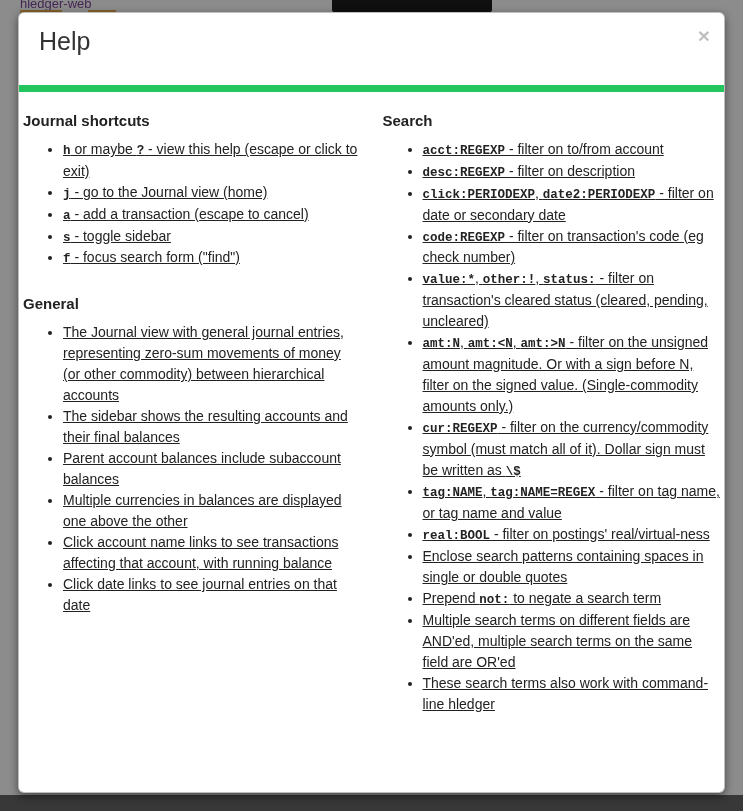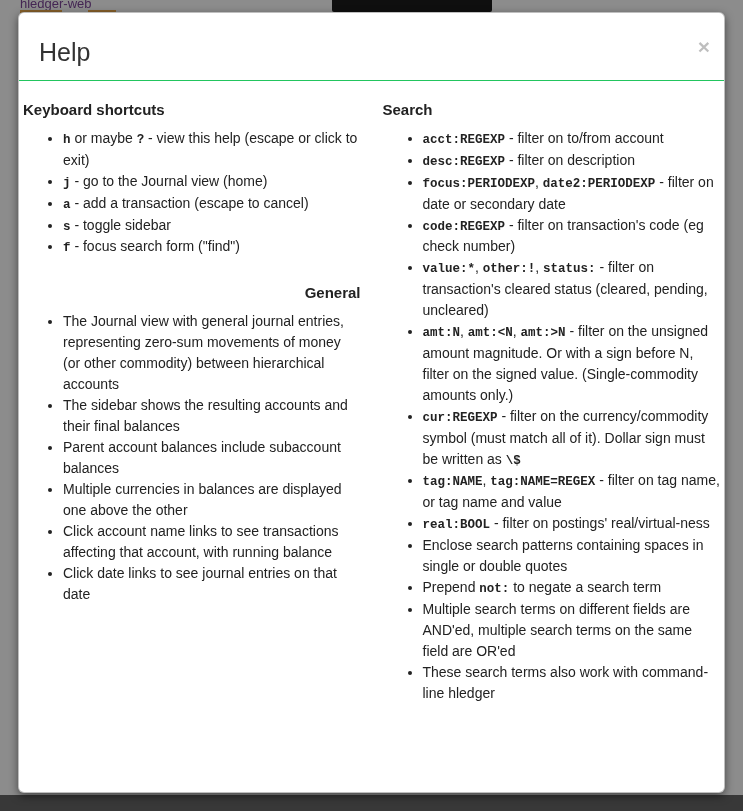--- a/index.html
+++ b/index.html
@@ -35,49 +35,48 @@
   .modal {
     position: absolute; top: 12px; left: 18px; width: 707px; height: 781px;
     background: #fff;
     border: 1px solid rgba(0,0,0,0.25);
     border-radius: 6px;
     box-shadow: 0 3px 9px rgba(0,0,0,0.5);
     overflow: hidden;
   }
   .modal-header {
     position: relative;
-    padding: 13px 20px 12px;
-    border-bottom: 1px solid #22c55e;
-    margin-top: 11px;
+    padding: 13px 20px 28px;
+    border-bottom: 7px solid #22c55e;
   }
   .modal-title {
     margin: 0; font-size: 25px; font-weight: normal; color: #333;
     line-height: 1.25;
   }
   .close-btn {
     position: absolute; top: 12px; right: 14px;
     background: none; border: 0; padding: 0;
     font-size: 21px; font-weight: bold; line-height: 1;
     color: #000; opacity: 0.25; cursor: pointer;
     font-family: "Liberation Sans", sans-serif;
   }
   .modal-body { display: flex; gap: 18px; padding: 20px 2px 20px; }
   .help-col { flex: 1 1 0; padding: 0 2px; min-width: 0; }
 
   .section-heading {
     font-weight: bold; font-size: 15px; color: #222;
     margin: 0 0 10px;
   }
-  .section-heading + ul + .section-heading { margin-top: 26px; text-align: right; }
+  .section-heading + ul + .section-heading { margin-top: 26px; }
   ul.help-list {
     margin: 0 0 10px; padding-left: 40px;
     font-size: 14px; line-height: 1.5; color: #222;
     list-style: disc;
   }
-  ul.help-list li { margin: 0; }
+  ul.help-list li { margin: 0; text-decoration: underline; }
   code.code-span {
     font-family: "Liberation Mono", "DejaVu Sans Mono", monospace;
     font-weight: bold; font-size: 12.5px; color: #222;
     white-space: nowrap;
   }
 </style>
 </head>
 <body>
 
 <div class="page-bg">
@@ -90,21 +89,21 @@
 
 <div class="backdrop"></div>
 
 <div class="modal">
   <div class="modal-header">
     <h1 class="modal-title">Help</h1>
     <button class="close-btn">×</button>
   </div>
   <div class="modal-body">
     <div class="help-col">
-        <div class="section-heading">Keyboard shortcuts</div>
+        <div class="section-heading">Journal shortcuts</div>
         <ul class="help-list">
           <li><code class="code-span">h</code> or maybe <code class="code-span">?</code> - view this help (escape or click to exit)</li>
           <li><code class="code-span">j</code> - go to the Journal view (home)</li>
           <li><code class="code-span">a</code> - add a transaction (escape to cancel)</li>
           <li><code class="code-span">s</code> - toggle sidebar</li>
           <li><code class="code-span">f</code> - focus search form ("find")</li>
         </ul>
         <div class="section-heading">General</div>
         <ul class="help-list">
           <li>The Journal view with general journal entries, representing zero-sum movements of money (or other commodity) between hierarchical accounts</li>
@@ -113,21 +112,21 @@
           <li>Multiple currencies in balances are displayed one above the other</li>
           <li>Click account name links to see transactions affecting that account, with running balance</li>
           <li>Click date links to see journal entries on that date</li>
         </ul>
       </div>
     <div class="help-col">
         <div class="section-heading">Search</div>
         <ul class="help-list">
           <li><code class="code-span">acct:REGEXP</code> - filter on to/from account</li>
           <li><code class="code-span">desc:REGEXP</code> - filter on description</li>
-          <li><code class="code-span">focus:PERIODEXP</code>, <code class="code-span">date2:PERIODEXP</code> - filter on date or secondary date</li>
+          <li><code class="code-span">click:PERIODEXP</code>, <code class="code-span">date2:PERIODEXP</code> - filter on date or secondary date</li>
           <li><code class="code-span">code:REGEXP</code> - filter on transaction's code (eg check number)</li>
           <li><code class="code-span">value:*</code>, <code class="code-span">other:!</code>, <code class="code-span">status:</code> - filter on transaction's cleared status (cleared, pending, uncleared)</li>
           <li><code class="code-span">amt:N</code>, <code class="code-span">amt:&lt;N</code>, <code class="code-span">amt:&gt;N</code> - filter on the unsigned amount magnitude. Or with a sign before N, filter on the signed value. (Single-commodity amounts only.)</li>
           <li><code class="code-span">cur:REGEXP</code> - filter on the currency/commodity symbol (must match all of it). Dollar sign must be written as <code class="code-span">\$</code></li>
           <li><code class="code-span">tag:NAME</code>, <code class="code-span">tag:NAME=REGEX</code> - filter on tag name, or tag name and value</li>
           <li><code class="code-span">real:BOOL</code> - filter on postings' real/virtual-ness</li>
           <li>Enclose search patterns containing spaces in single or double quotes</li>
           <li>Prepend <code class="code-span">not:</code> to negate a search term</li>
           <li>Multiple search terms on different fields are AND'ed, multiple search terms on the same field are OR'ed</li>
           <li>These search terms also work with command-line hledger</li>

